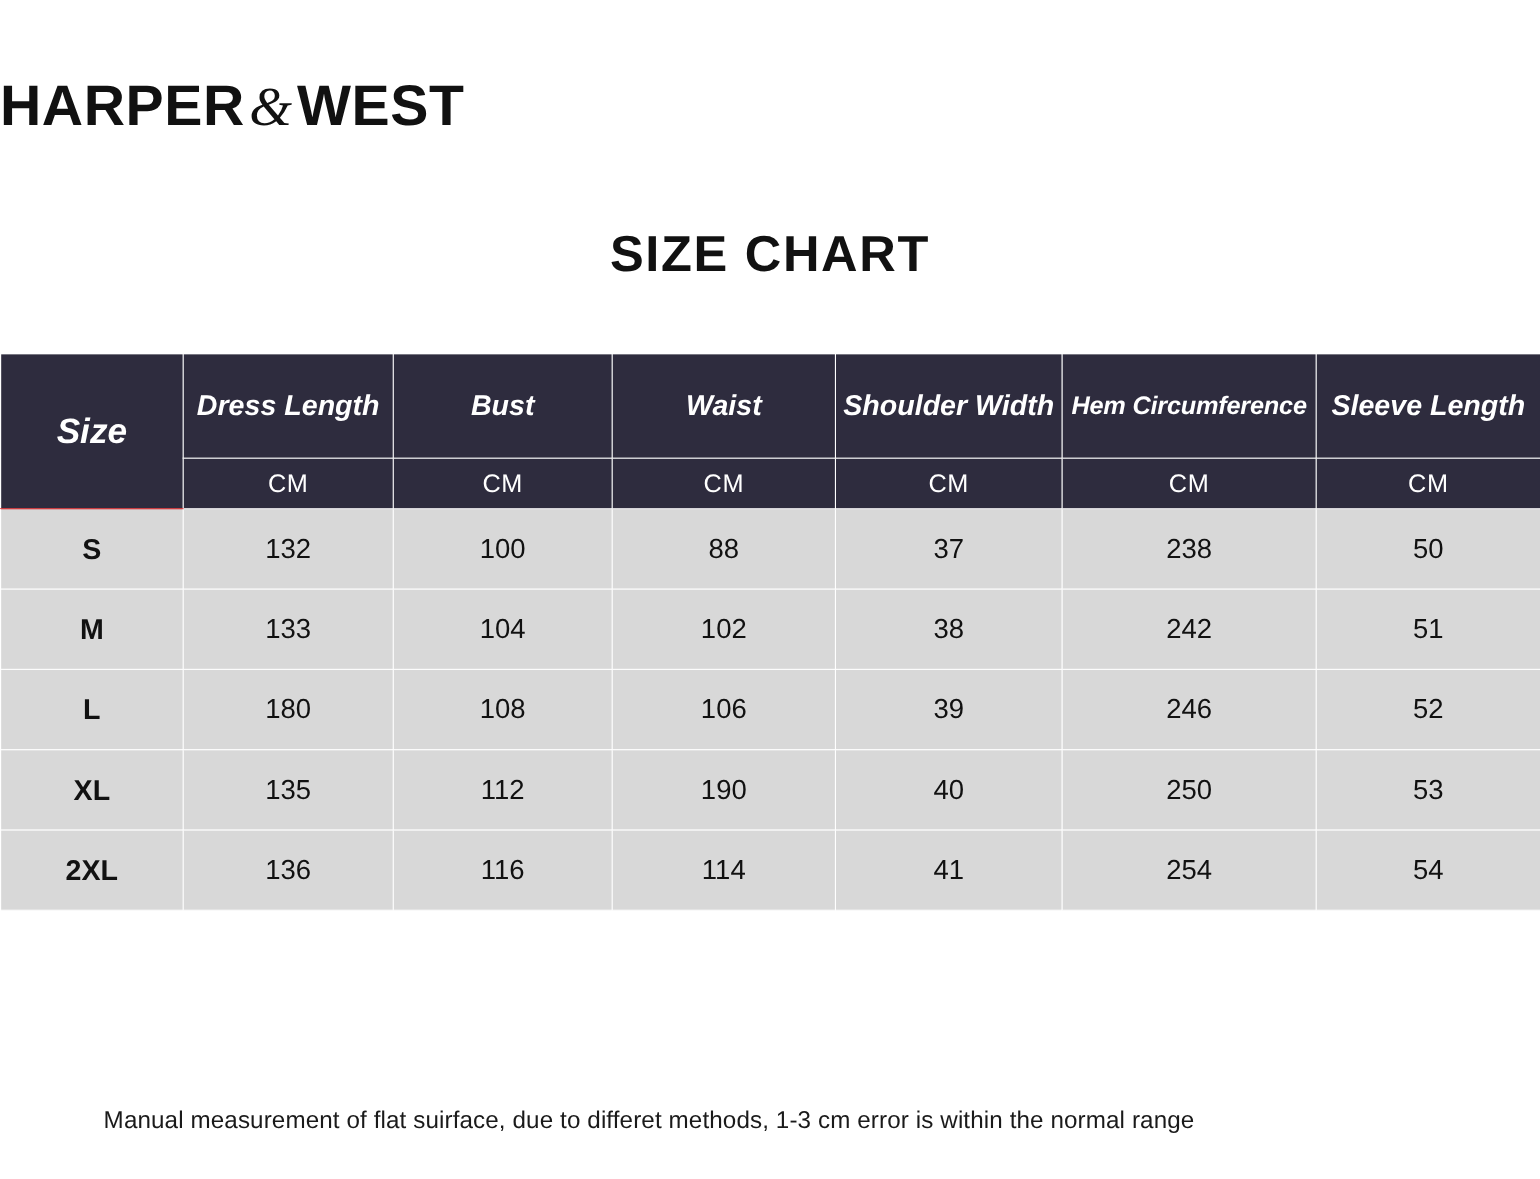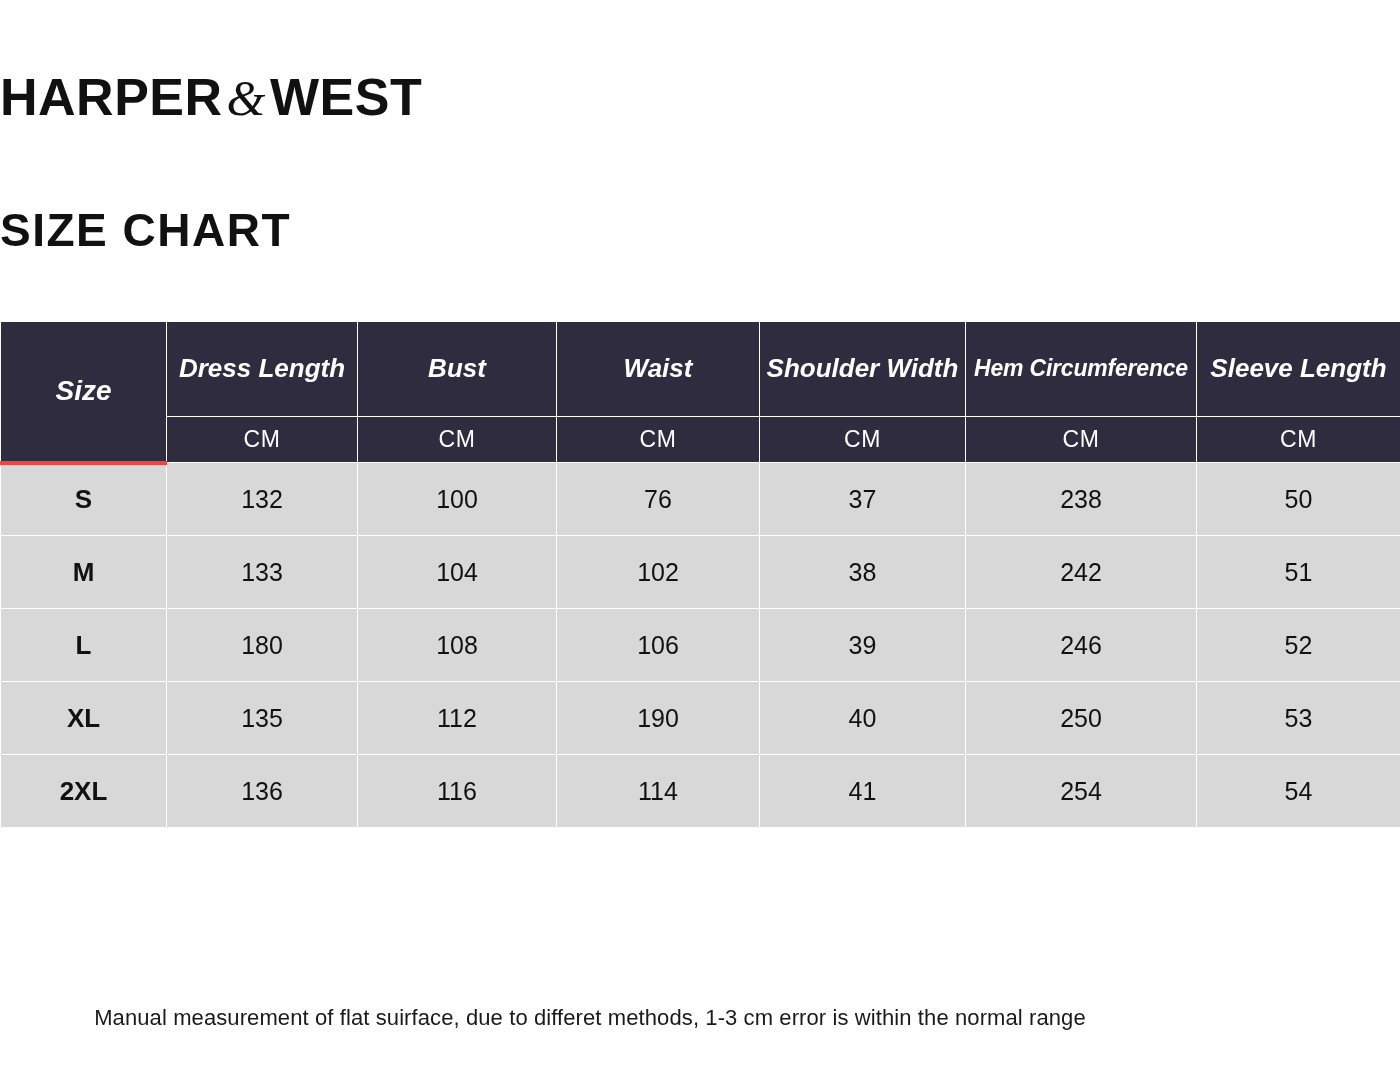--- a/index.html
+++ b/index.html
@@ -46,20 +46,21 @@
     font-style: italic;
     font-weight: 300;
     letter-spacing: 7px;
     color: #111111;
     text-indent: 7px;
   }
 
   
   .page-title {
     width: 100%;
+    text-align: center;
     margin-top: 78px;
     font-size: 46px;
     font-weight: 700;
     letter-spacing: 1.5px;
     color: #111111;
   }
 
   
   .table-wrap {
     position: absolute;
@@ -96,24 +97,24 @@
     font-size: 26px;
     font-weight: 700;
     font-style: italic;
     line-height: 1.2;
     padding: 4px 2px;
   }
   th.metric.narrow { font-size: 23px; letter-spacing: -0.2px; }
 
   th.size-head {
     height: 141px;
-    font-size: 28px;
-    font-weight: 700;
-    font-style: italic;
-    border-bottom: 4px solid #ef4444;
+    font-size: 32px;
+    font-weight: 700;
+    font-style: italic;
+    border-bottom: 1px solid #ef4444;
     margin-left: 45px;
   }
 
   th.unit {
     height: 46px;
     font-size: 23px;
     font-weight: 400;
     font-style: normal;
     letter-spacing: 0.5px;
     padding: 0;
@@ -186,21 +187,21 @@
         <th class="unit">CM</th>
         <th class="unit">CM</th>
         <th class="unit">CM</th>
       </tr>
     </thead>
     <tbody>
       <tr>
         <td class="size-cell">S</td>
         <td>132</td>
         <td>100</td>
-        <td>76</td>
+        <td>88</td>
         <td>37</td>
         <td>238</td>
         <td>50</td>
       </tr>
       <tr>
         <td class="size-cell">M</td>
         <td>133</td>
         <td>104</td>
         <td>102</td>
         <td>38</td>

